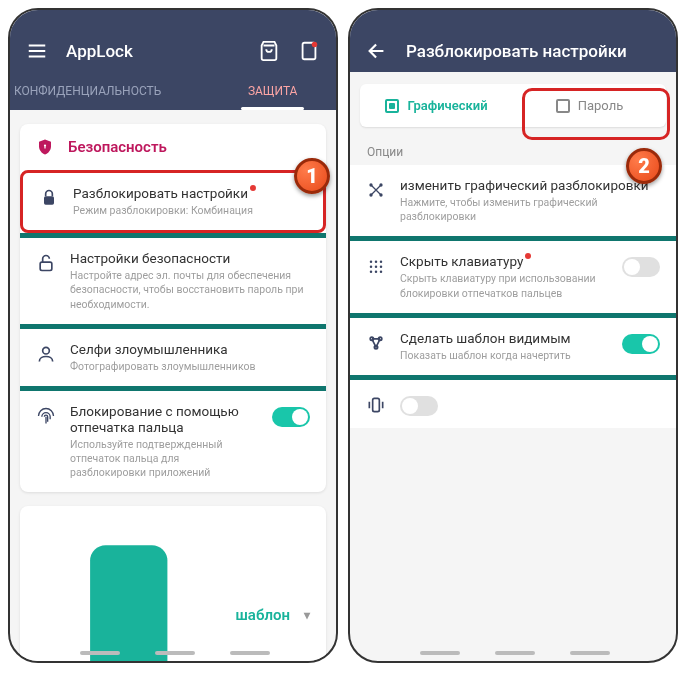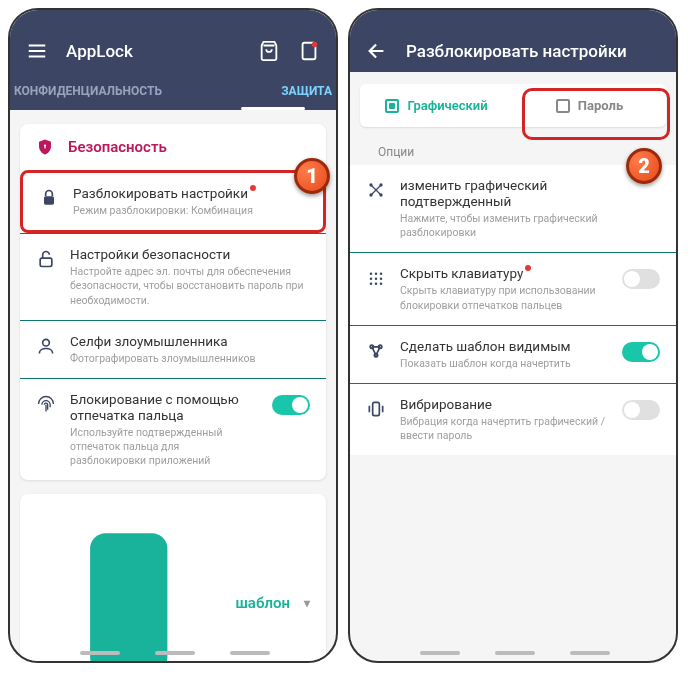--- a/index.html
+++ b/index.html
@@ -34,42 +34,42 @@
     gap: 18px;
     font-size: 17px;
   }
   .header .title { font-weight: 500; flex:1; }
   .header .icon { width:22px; height:22px; color:#fff; }
   .tabs {
     background: #3c4664;
     display: flex;
     color: #9aa3bb;
     font-size: 12px;
-    font-weight: 700;
+    font-weight: 400;
     gap: 44px;
   }
   .tab { flex:1; text-align:center; padding:12px 4px; position:relative; }
-  .tab.active { color:#7dd3fc;text-align:right; }
+  .tab.active { color:#fca5a5; }
   .tab.active::after {
     content:""; position:absolute; left:25%; right:25%; bottom:0; height:3px;
     background:#fff; border-radius:2px;
   }
   .content { flex:1; overflow:hidden; padding:14px 10px; }
   .card {
     background:#fff; border-radius:8px; box-shadow:0 1px 3px rgba(0,0,0,0.1);
     margin-bottom:14px; overflow:hidden;
   }
   .card-header {
     display:flex; align-items:center; gap:14px; padding:14px 16px;
     color:#be185d; font-weight:600; font-size:15px;
   }
   .card-header .sicon { width:18px; height:18px; }
   .row {
     display:flex; gap:14px; padding:12px 16px; align-items:flex-start;
-    border-top:1px solid #0f766e;
+    border-top:5px solid #0f766e;
   }
   .row .ricon { width:20px; flex:0 0 20px; margin-top:3px; color:#3c4664; }
   .row .txt { flex:1; }
   .row .ttl { font-size:13.5px; color:#333; margin-bottom:3px; }
   .row .sub { font-size:10.5px; color:#9e9e9e; line-height:1.35; }
   .toggle {
     width:38px; height:20px; border-radius:10px; position:relative; flex-shrink:0;
     margin-top:4px;
   }
   .toggle.on { background:#19c6aa; }
@@ -85,25 +85,25 @@
     color:#19b39b; font-weight:600; font-size:15px;
   }
   .collapse-row .chev { margin-left:auto; color:#999; font-size:12px; }
   .highlight-red {
     border:3px solid #d62424; border-radius:8px;
   }
   .reddot { width:6px;height:6px;background:#e53935;border-radius:50%;display:inline-block;vertical-align:top;margin-left:2px; }
   
   .segcontainer { padding:12px 10px 6px; }
   .seg { display:flex; background:#fff; border-radius:6px; overflow:hidden; box-shadow:0 1px 2px rgba(0,0,0,0.1); }
-  .segbtn { flex:1; padding:14px 6px; display:flex; align-items:center; justify-content:center; gap:8px; font-size:13px; color:#888;font-weight:bold; }
+  .segbtn { flex:1; padding:14px 6px; display:flex; align-items:center; justify-content:center; gap:8px; font-size:13px; color:#888; }
   .segbtn.active { color:#19b39b; font-weight:600; }
   .sqicon { width:14px; height:14px; border:2px solid currentColor; border-radius:2px; position:relative; }
   .segbtn.active .sqicon::after { content:""; position:absolute; inset:2px; background:#19b39b; border-radius:1px; }
-  .section-label { font-size:12px; color:#888; padding:12px 28px 6px; }
+  .section-label { font-size:12px; color:#888; padding:12px 17px 6px; }
   .hl2 { position:absolute; border:3px solid #d62424; border-radius:10px; pointer-events:none; }
   .badge {
     position:absolute; width:36px; height:36px; border-radius:50%;
     background: radial-gradient(circle at 30% 30%, #ff7b4a, #e84a1a);
     border:3px solid #9a2a0a; color:#fff; font-weight:900; font-size:20px;
     display:flex; align-items:center; justify-content:center;
     box-shadow:0 2px 4px rgba(0,0,0,0.4);
   }
   .navpill { position:absolute; bottom:6px; height:4px; width:40px; background:#bbb; border-radius:2px; }
 </style>
@@ -230,21 +230,21 @@
   <div style="background:#fff;">
     <div class="row" style="border-top:none">
       <svg class="ricon" viewBox="0 0 24 24" fill="currentColor">
           <circle cx="6" cy="6" r="2"></circle>
           <circle cx="18" cy="6" r="2"></circle>
           <circle cx="6" cy="18" r="2"></circle>
           <circle cx="18" cy="18" r="2"></circle>
           <path d="M6 6l12 12M18 6L6 18" stroke="currentColor" stroke-width="1.5"></path>
         </svg>
       <div class="txt">
-        <div class="ttl">изменить графический подтвержденный</div>
+        <div class="ttl">изменить графический разблокировки</div>
         <div class="sub">Нажмите, чтобы изменить графический разблокировки</div>
       </div>
     </div>
 
     <div class="row">
       <svg class="ricon" viewBox="0 0 24 24" fill="currentColor">
           <circle cx="6" cy="7" r="1.5"></circle>
           <circle cx="12" cy="7" r="1.5"></circle>
           <circle cx="18" cy="7" r="1.5"></circle>
           <circle cx="6" cy="13" r="1.5"></circle>
@@ -273,24 +273,20 @@
         <div class="sub">Показать шаблон когда начертить</div>
       </div>
       <div class="toggle on"></div>
     </div>
 
     <div class="row">
       <svg class="ricon" viewBox="0 0 24 24" fill="none" stroke="currentColor" stroke-width="2">
           <rect x="8" y="4" width="8" height="16" rx="2"></rect>
           <path d="M4 8v8M20 8v8"></path>
         </svg>
-      <div class="txt">
-        <div class="ttl">Вибрирование</div>
-        <div class="sub">Вибрация когда начертить графический / ввести пароль</div>
-      </div>
       <div class="toggle off"></div>
     </div>
   </div>
 
   <div class="navpill" style="left:70px"></div>
   <div class="navpill" style="left:145px"></div>
   <div class="navpill" style="left:220px"></div>
 
   <div class="hl2" style="top:78px; left:172px; width:148px; height:52px;"></div>
 </div>

